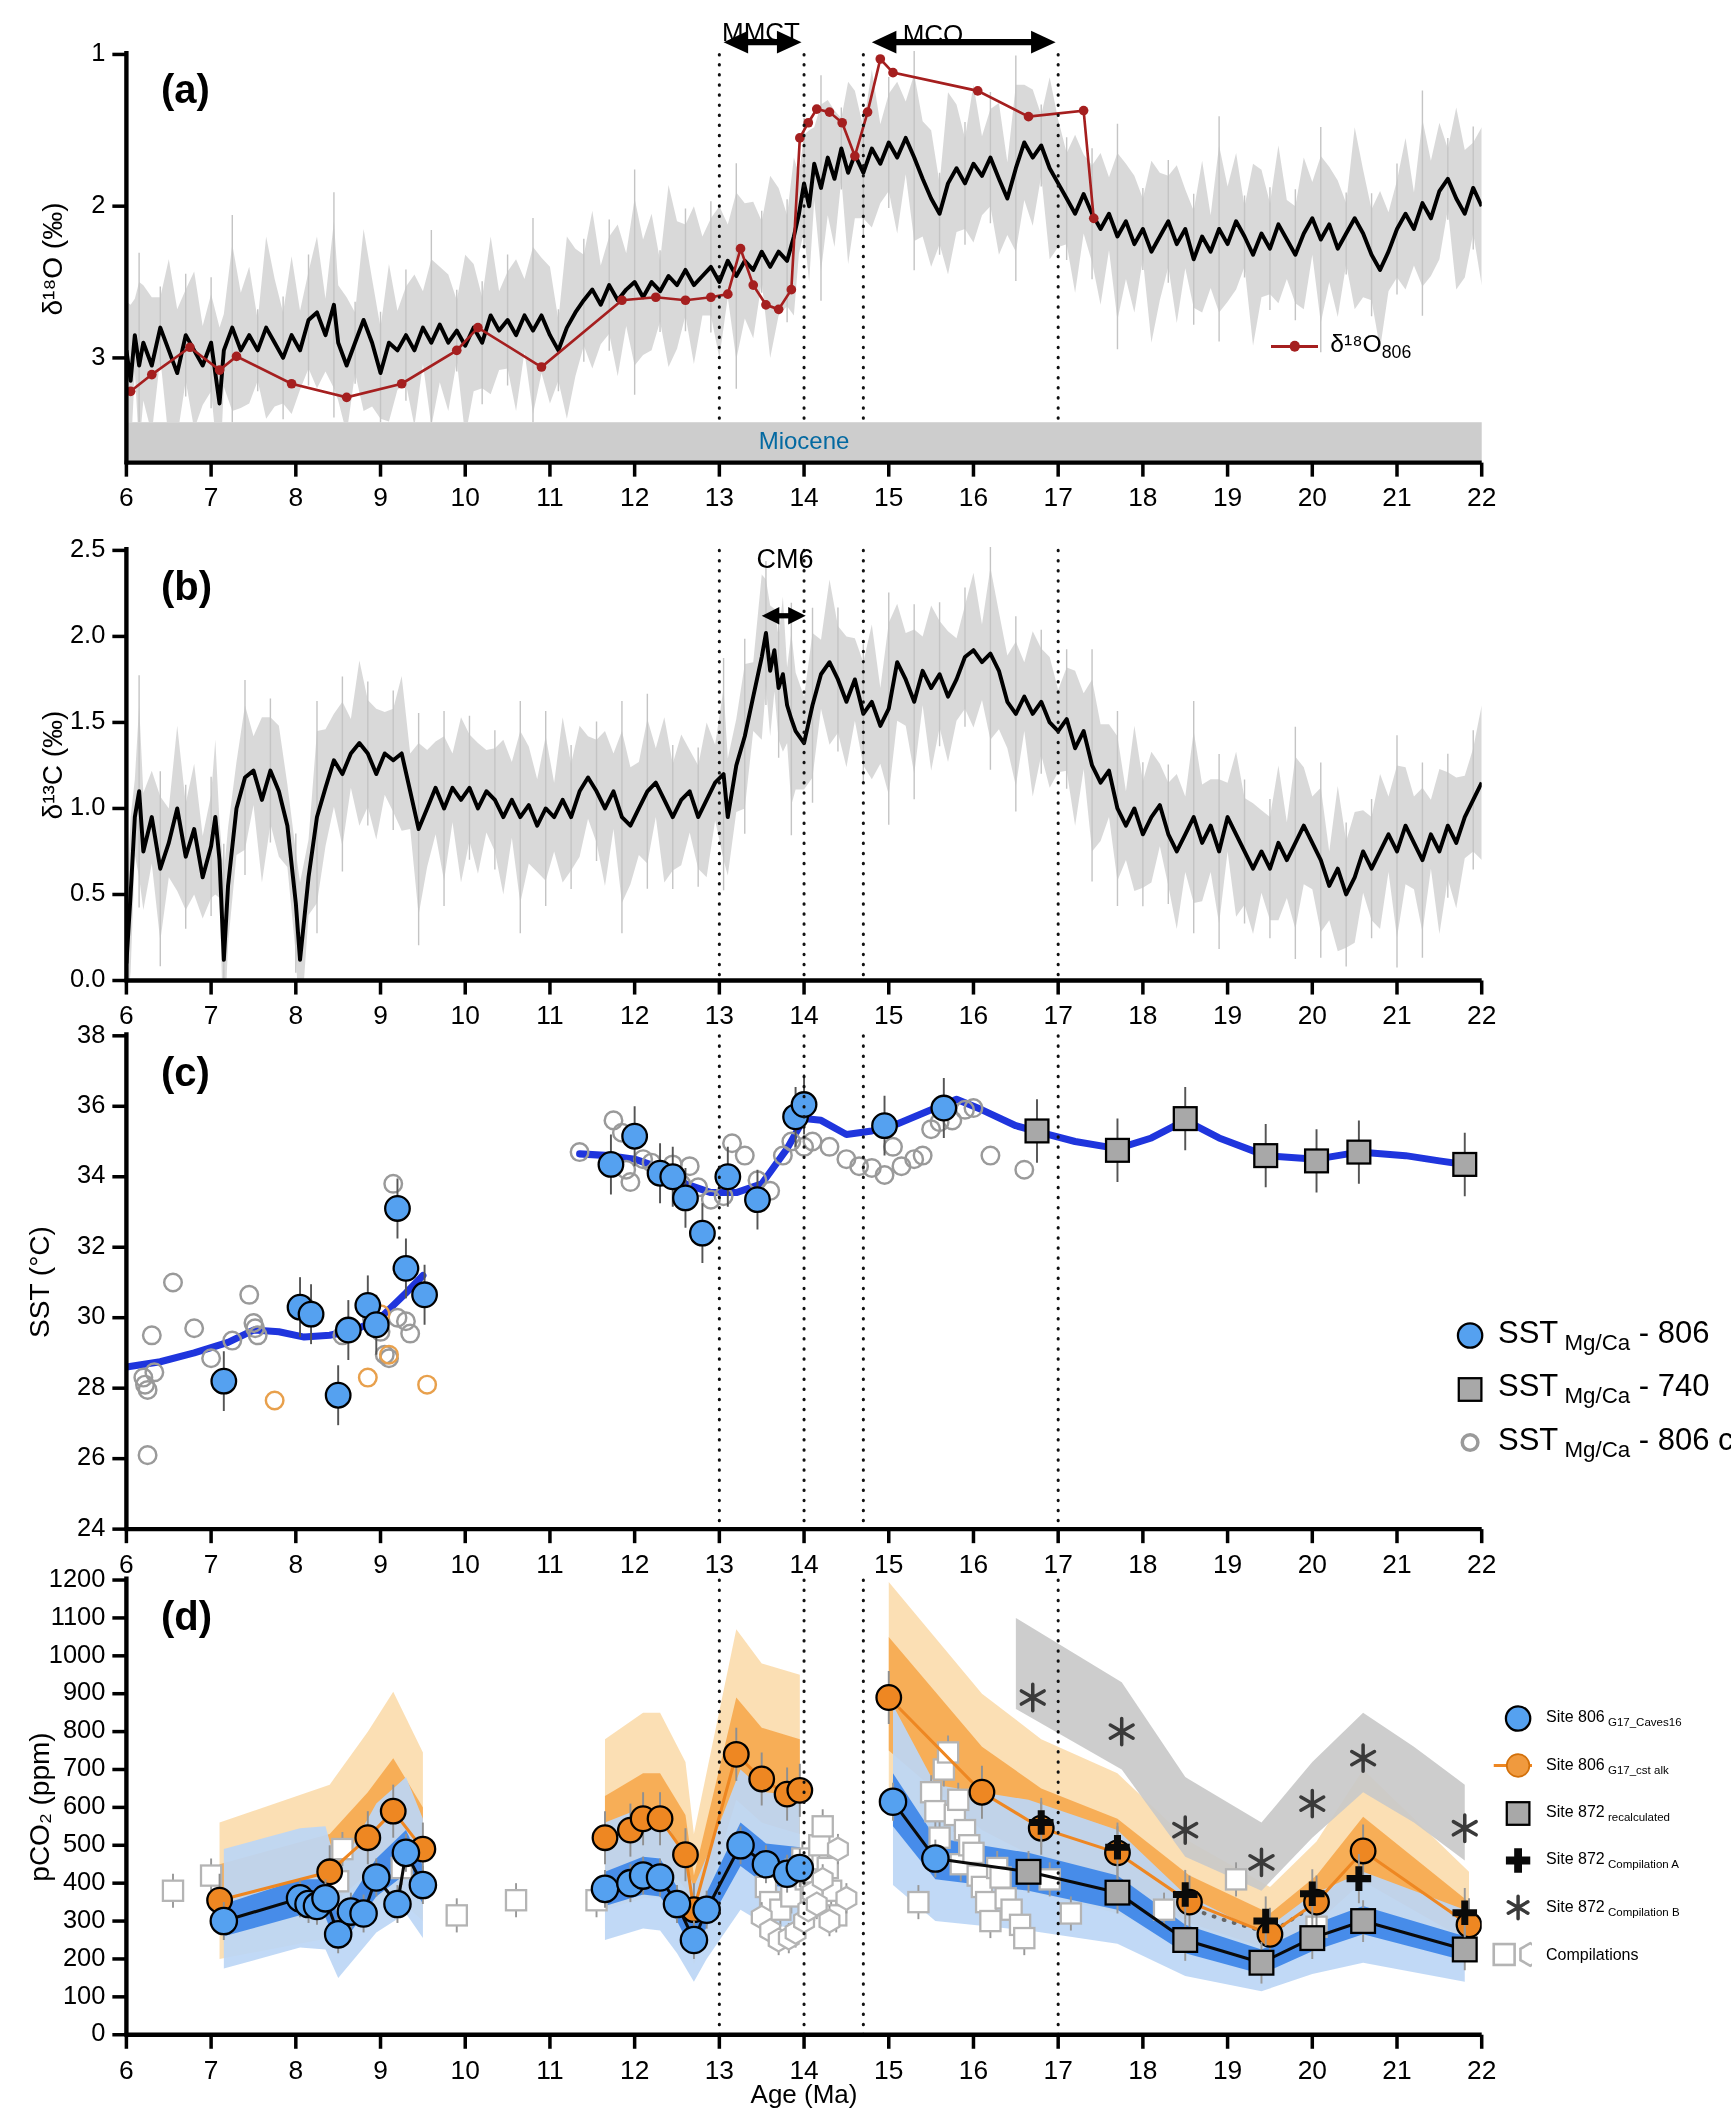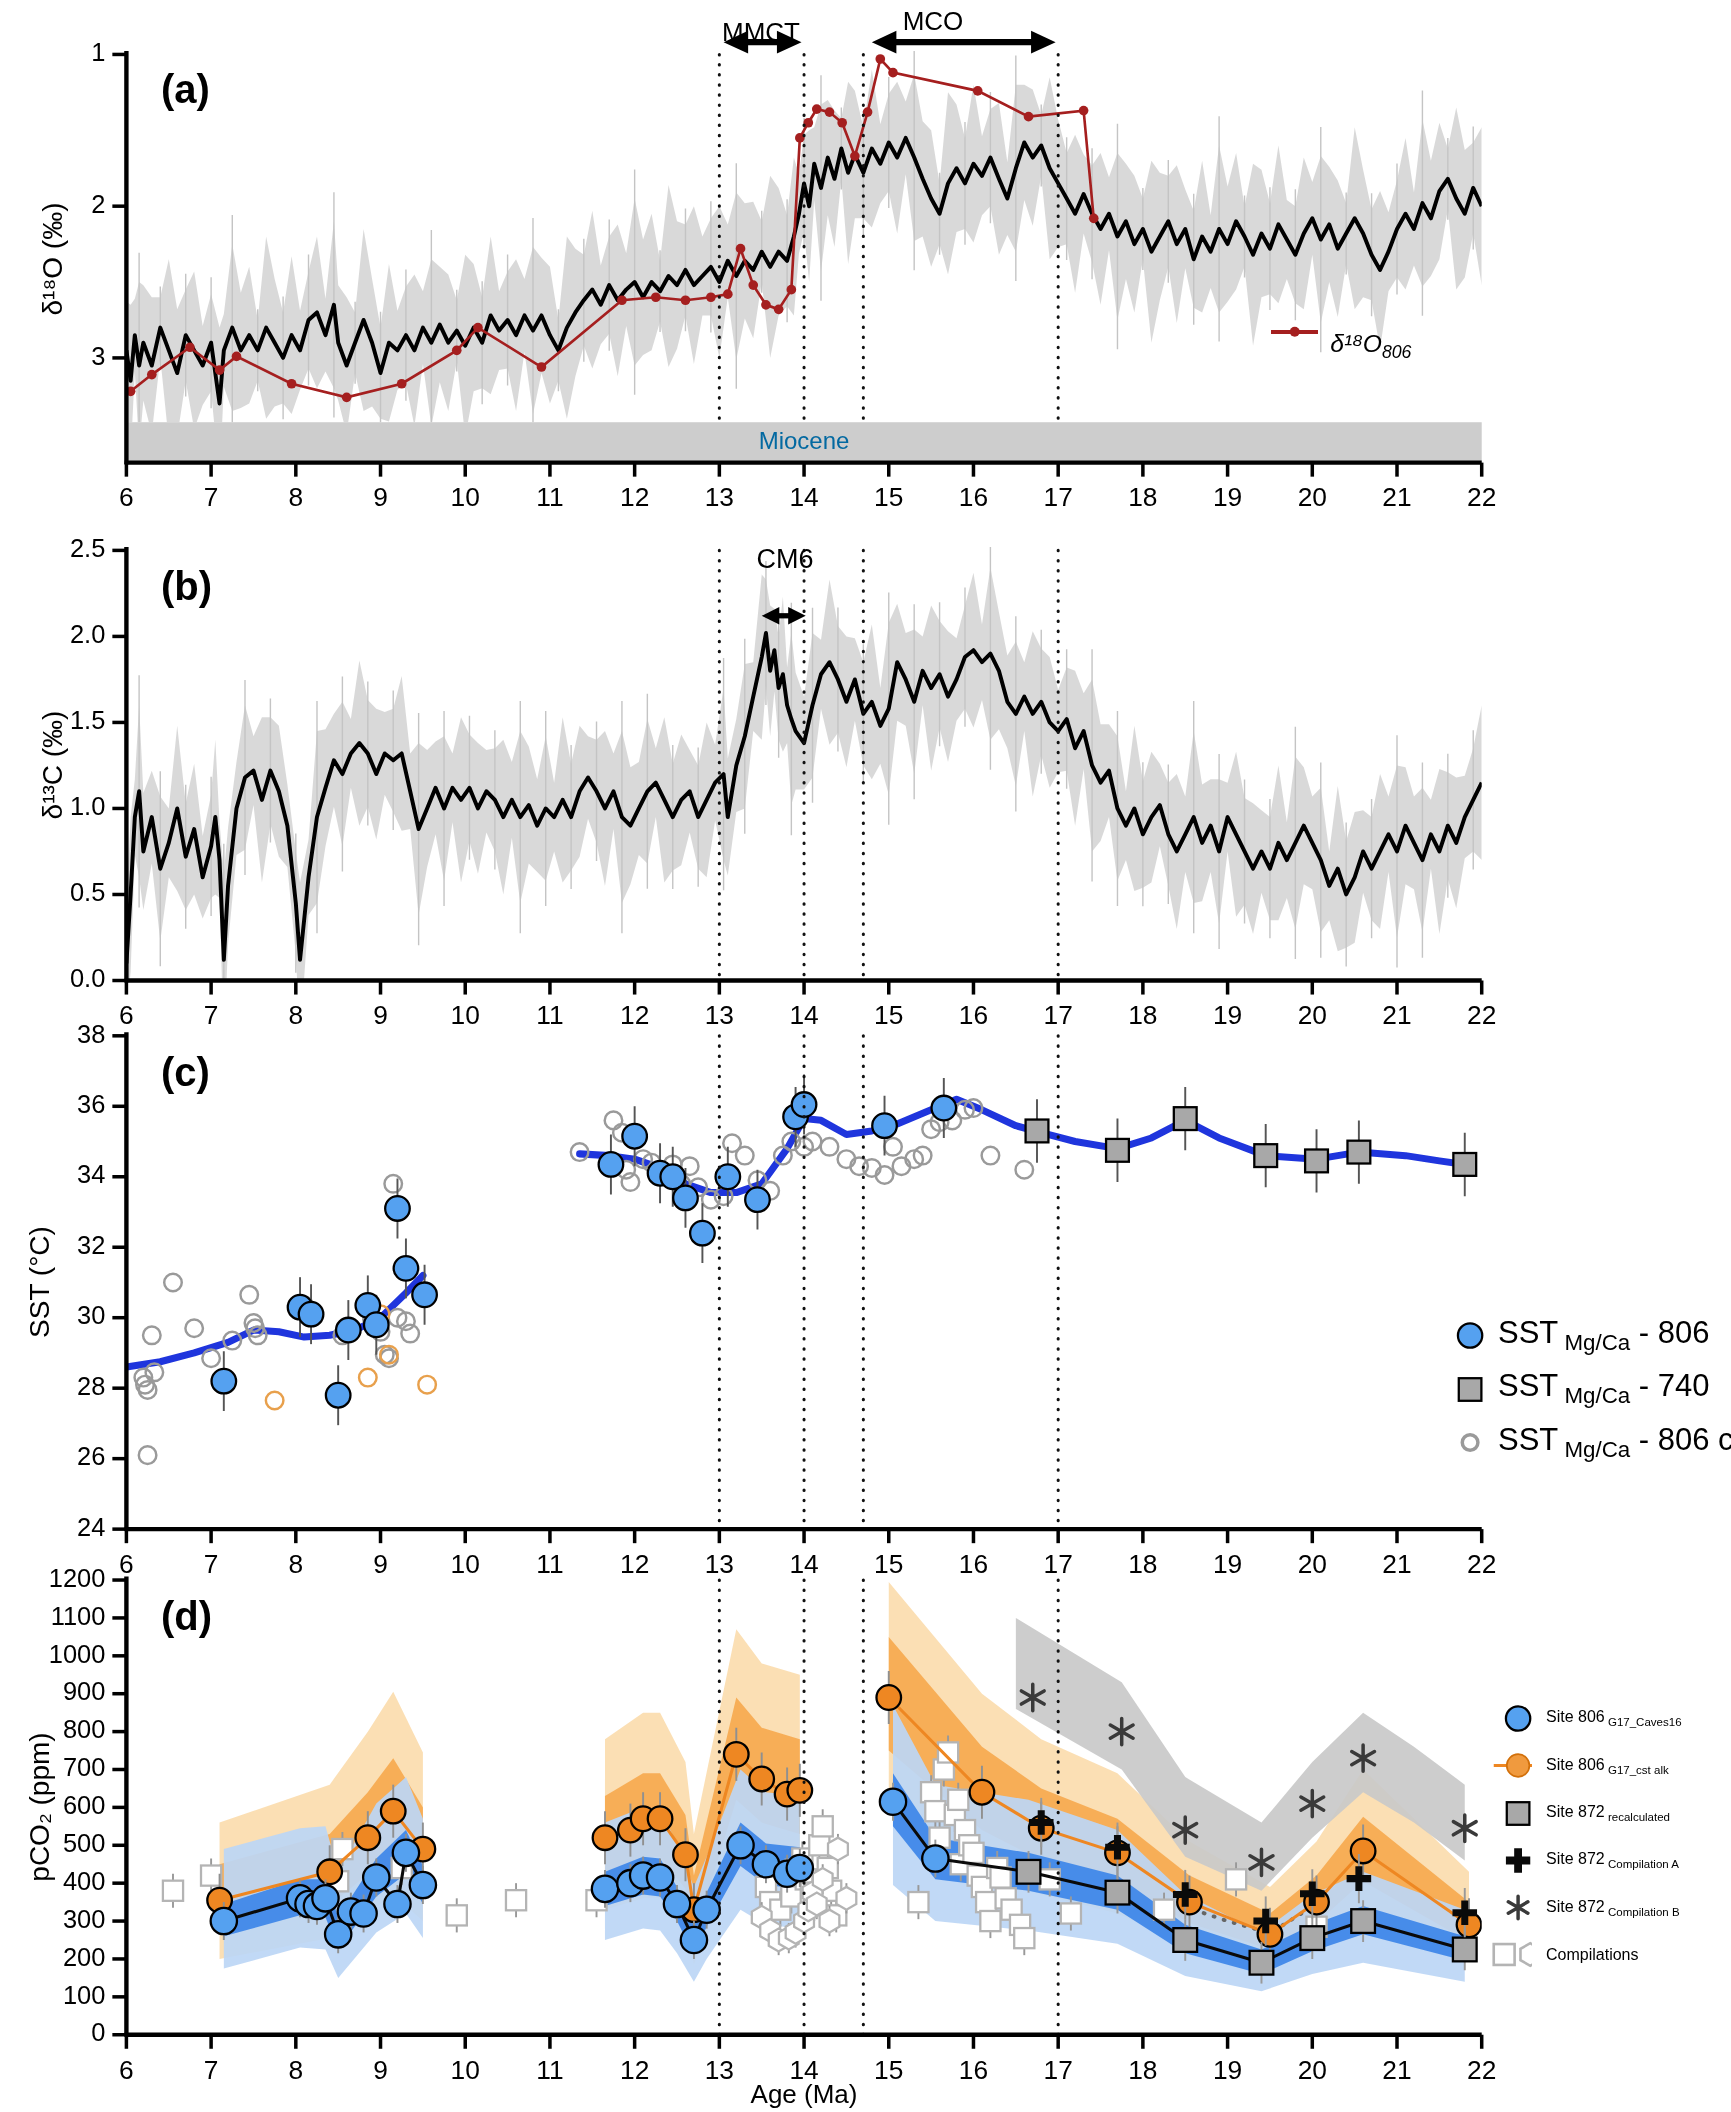--- a/index.html
+++ b/index.html
@@ -9,21 +9,21 @@
   svg text{font-family:"Liberation Sans","DejaVu Sans",sans-serif;fill:#000;}
   .lbl{position:absolute;white-space:nowrap;transform:translateX(-50%);font-size:26px;}
   .letter{transform:none;font-weight:bold;font-size:40px;}
   .ylab{position:absolute;white-space:nowrap;font-size:28px;transform:translate(-50%,-50%) rotate(-90deg);}
   .legend{position:absolute;}
   .lrow{display:flex;align-items:center;margin-bottom:12.3px;}
   .lrow .ic{width:40px;display:flex;justify-content:center;align-items:center;flex:none;margin-right:14px;}
   .ltxt{font-size:31px;white-space:nowrap;}
   .ltxt sub{font-size:0.72em;}
   #legend-d .ltxt{font-size:16px;}
-  #legend-a{display:flex;font-style:italic;}
+  #legend-a{display:flex;align-items:center;}
   .redline{position:relative;width:47px;height:3.5px;background:#a51f1f;margin-right:12.3px;}
   .redline i{position:absolute;left:50%;top:50%;width:10.5px;height:10.5px;background:#a51f1f;border-radius:50%;transform:translate(-50%,-50%);}
 </style>
 </head>
 <body>
 
 <div id="page">
   <svg id="chart" width="1731" height="2112" viewBox="0 0 1972 2406">
       <defs>
         <clipPath id="clip-a">
@@ -899,21 +899,21 @@
   <div class="lbl letter" style="left:161px;top:564px">(b)</div>
   <div class="lbl letter" style="left:161px;top:1050px">(c)</div>
   <div class="lbl letter" style="left:161px;top:1594px">(d)</div>
 
   <div class="ylab" style="left:53px;top:259px">δ¹⁸O (‰)</div>
   <div class="ylab" style="left:53px;top:765px">δ¹³C (‰)</div>
   <div class="ylab" style="left:40px;top:1282px">SST (°C)</div>
   <div class="ylab" style="left:40px;top:1807px">pCO₂  (ppm)</div>
 
   <div class="lbl" style="left:761px;top:17px">MMCT</div>
-  <div class="lbl" style="left:933px;top:6px">MCO</div>
+  <div class="lbl" style="left:933px;top:19px">MCO</div>
   <div class="lbl" style="left:785px;top:544px;font-size:27px">CM6</div>
   <div class="lbl" style="left:804px;top:427px;font-size:24px;color:#0369a1">Miocene</div>
   <div class="lbl" style="left:804px;top:2079px">Age (Ma)</div>
 
   <div id="legend-a" class="legend" style="left:1271px;top:330px">
     <span class="redline">
         <i></i>
       </span>
     <span class="ltxt" style="font-size:24.6px"><span>δ¹⁸O</span><sub>806</sub></span>
   </div>

